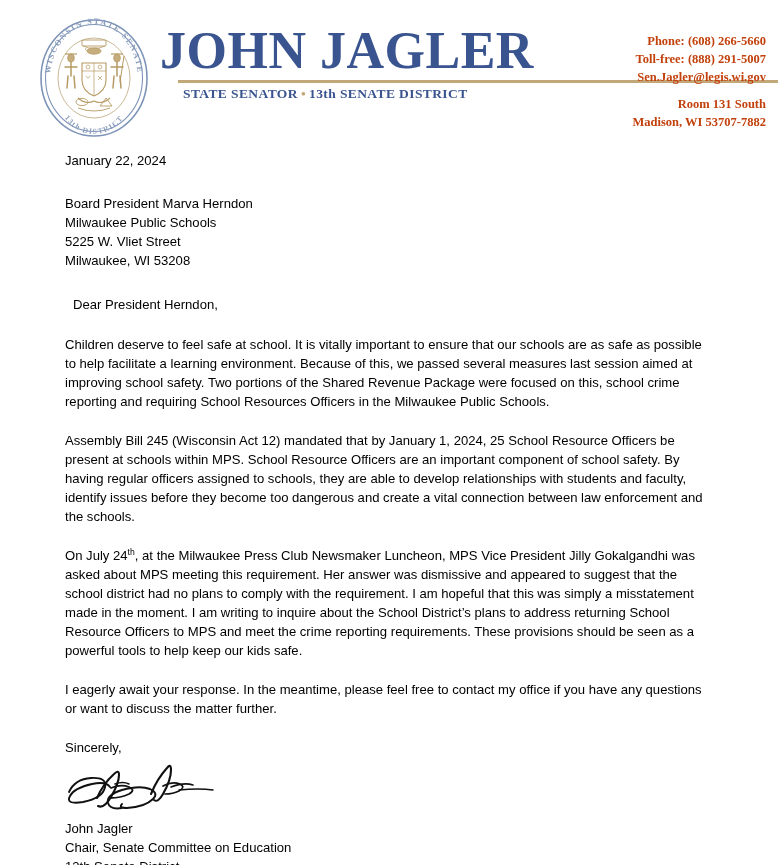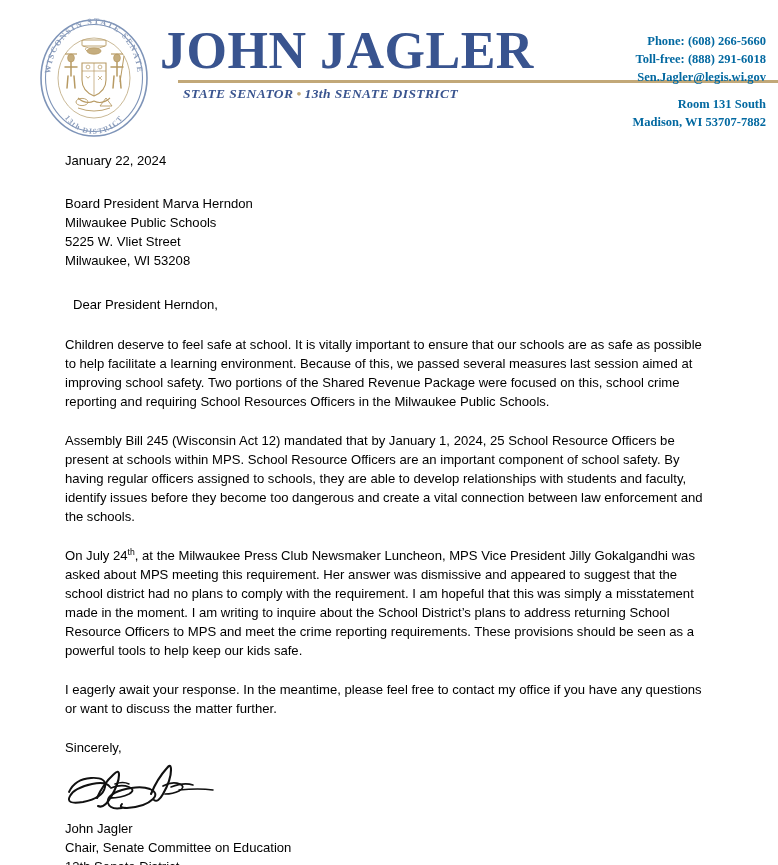--- a/index.html
+++ b/index.html
@@ -61,35 +61,34 @@
   .senator-sub {
     position: absolute;
     left: 183px;
     top: 86px;
     font-family: "Liberation Serif", serif;
     font-weight: bold;
     font-size: 13.5px;
     letter-spacing: 0.4px;
     color: #39548f;
     white-space: nowrap;
-    font-style: italic;
   }
   .senator-sub .dot { color: #c2a878; padding: 0 3px; }
 
   .contact-block {
     position: absolute;
     right: 12px;
     top: 33px;
     width: 210px;
     text-align: right;
     font-family: "Liberation Serif", serif;
     font-weight: bold;
     font-size: 12.5px;
     line-height: 1.42;
-    color: #0369a1;
+    color: #c2410c;
   }
   .contact-block .addr {
     margin-top: 10px;
   }
 
   
   .letter {
     position: absolute;
     left: 65px;
     top: 152px;
@@ -179,21 +178,21 @@
   </div>
 
   <div class="gold-rule-main"></div>
 
   <div class="senator-sub">
     <span>STATE SENATOR</span><span class="dot">•</span><span>13th SENATE DISTRICT</span>
   </div>
 
   <div class="contact-block">
     <div>Phone: (608) 266-5660</div>
-    <div>Toll-free: (888) 291-6018</div>
+    <div>Toll-free: (888) 291-5007</div>
     <div>Sen.Jagler@legis.wi.gov</div>
     <div class="addr">Room 131 South</div>
     <div>Madison, WI 53707-7882</div>
   </div>
 </div>
 
 <div class="letter">
 
   <div class="date-line">January 22, 2024</div>
 

